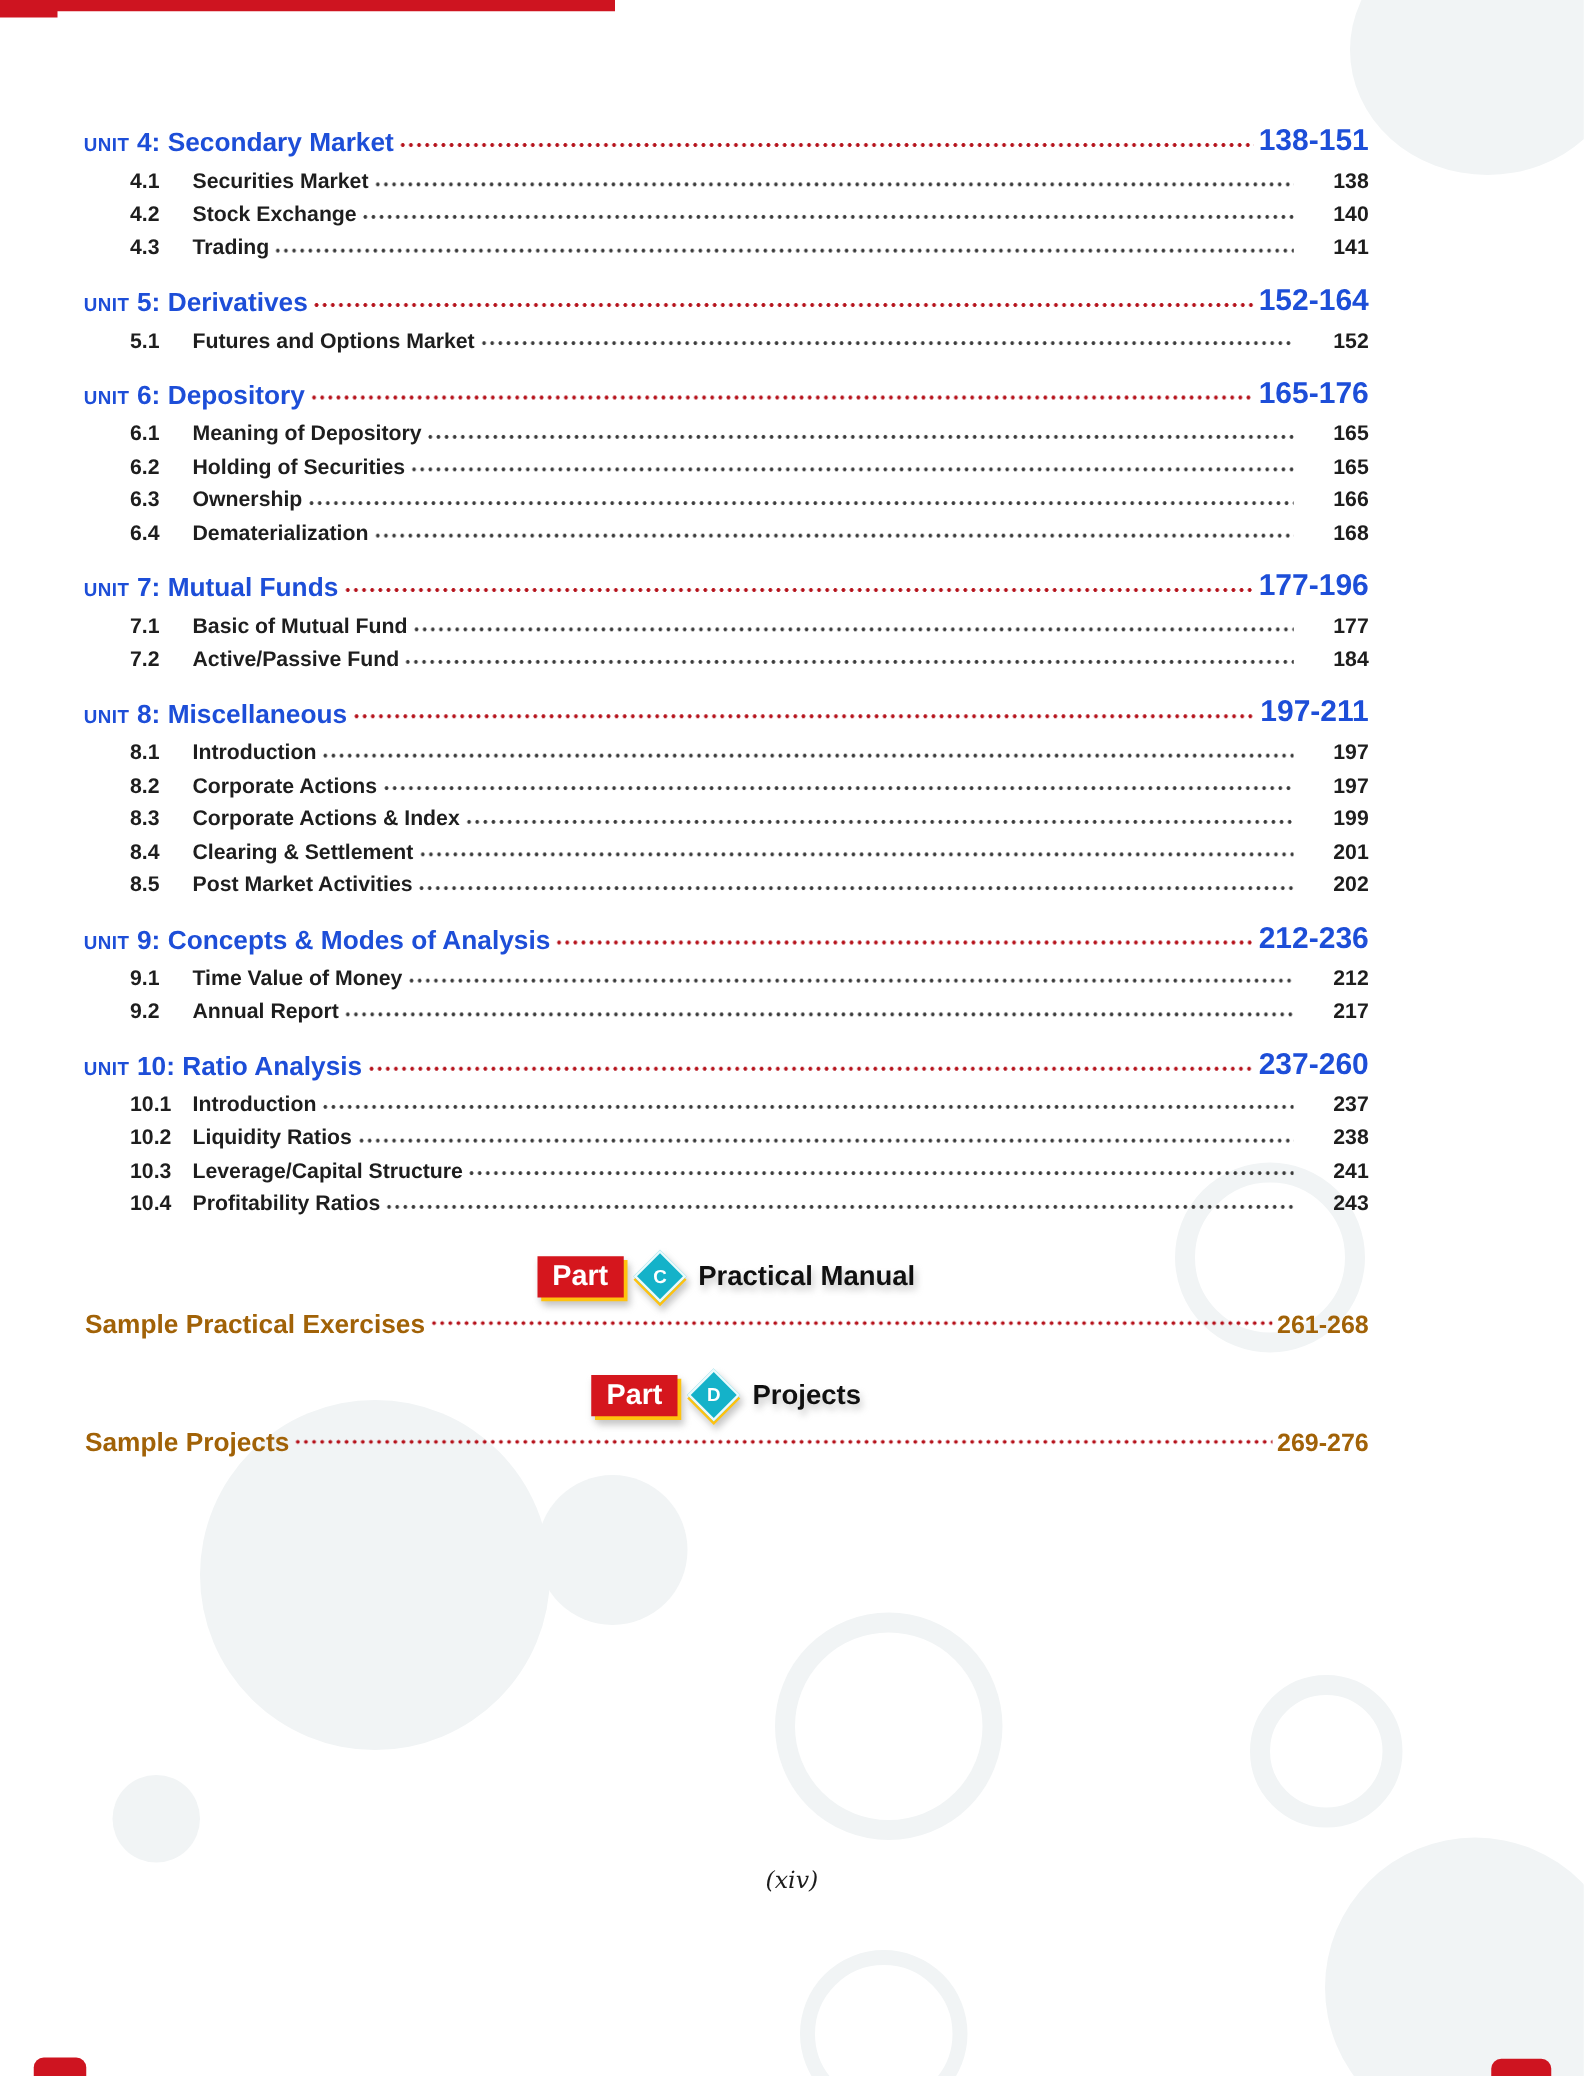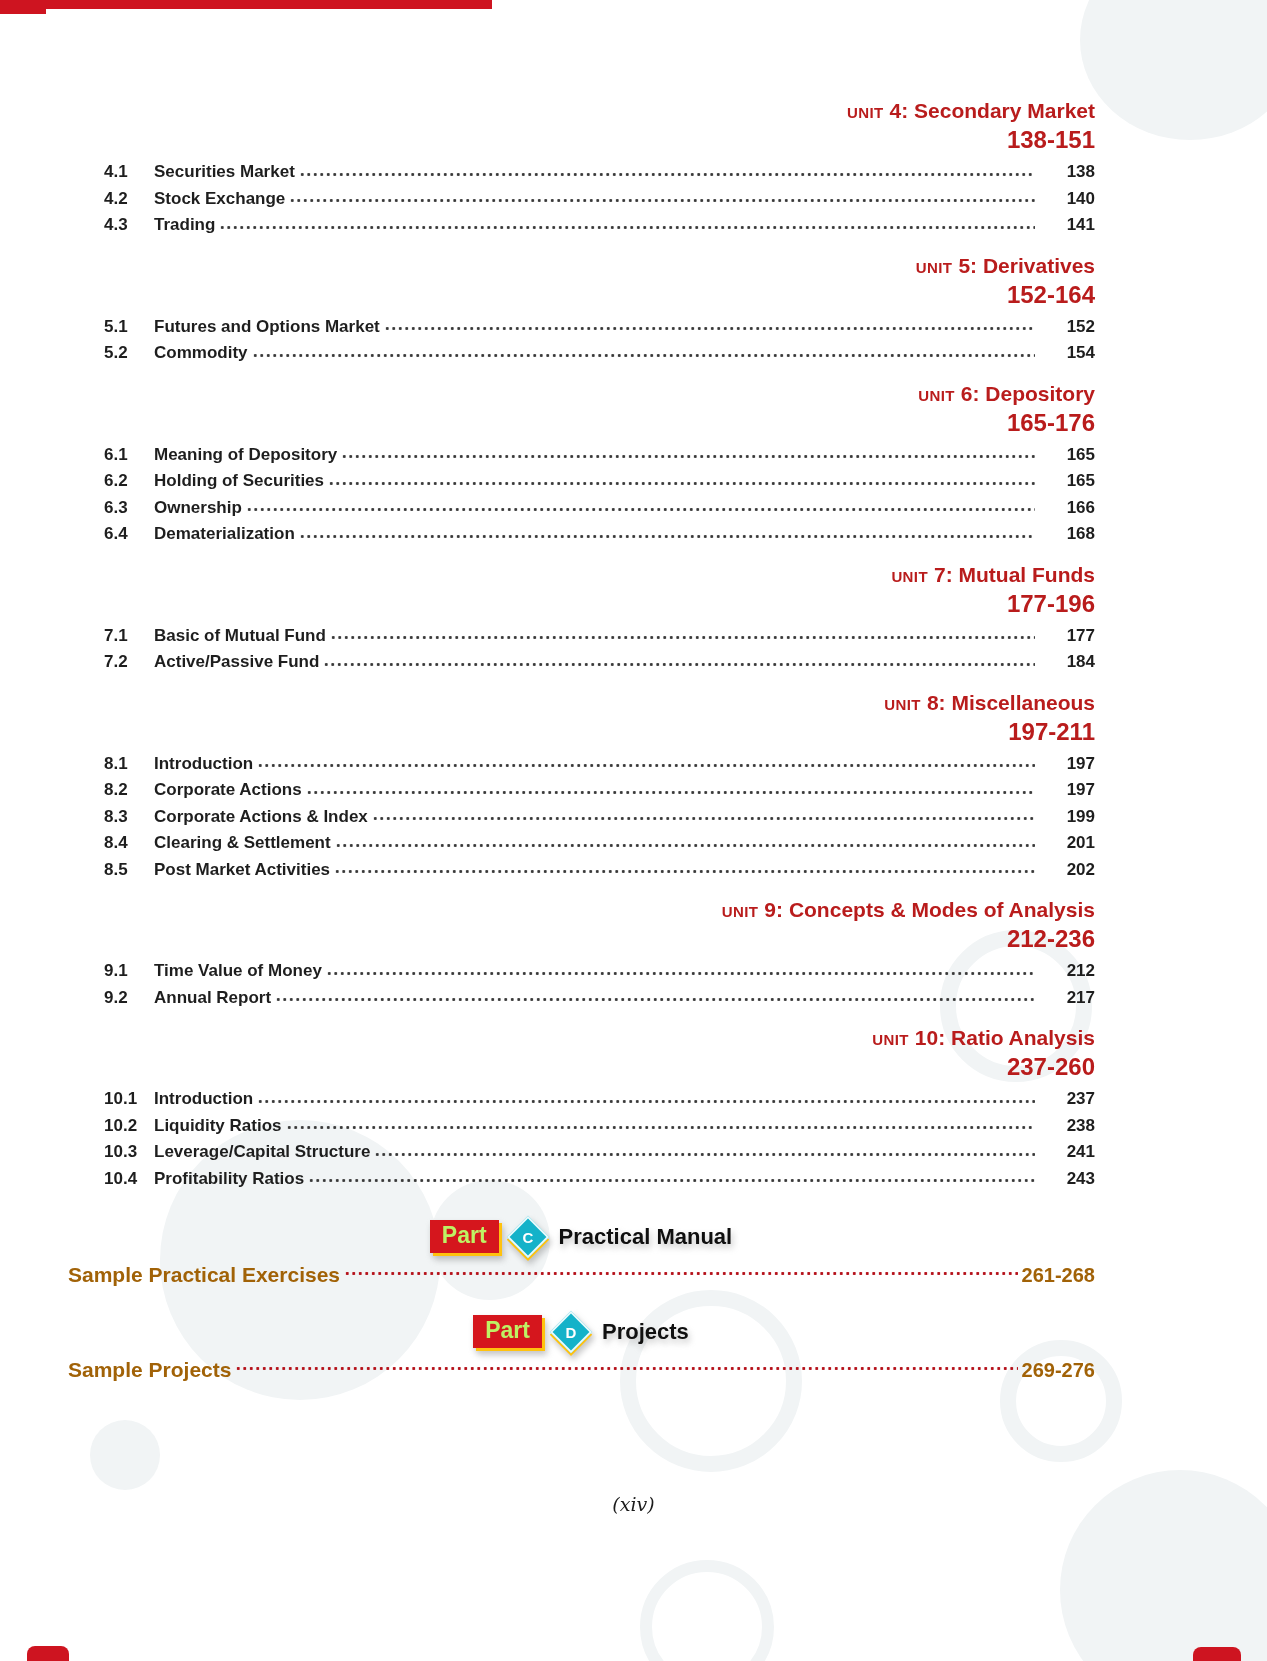--- a/index.html
+++ b/index.html
@@ -24,34 +24,34 @@
 
   .leader{
     flex:1;height:1em;margin:0 4px 3px 4px;
     background-repeat:repeat-x;
     background-position:0 100%;
     background-size:6.5px 1em;
   }
   .leader.dark{background-image:radial-gradient(circle,#3a3a3a 1.25px,transparent 1.7px);}
   .leader.red{background-image:radial-gradient(circle,#b5121b 1.3px,transparent 1.75px);}
 
-  .unit-row{color:#b91c1c;font-weight:700;margin-top:15px;margin-bottom:5px;flex-direction:column;}
+  .unit-row{color:#1d4ed8;font-weight:700;margin-top:15px;margin-bottom:5px;}
   .unit-word{font-size:15px;letter-spacing:.4px;}
   .unit-rest{font-size:21px;margin-left:6px;}
   .unit-pages{font-size:24px;}
 
   .sec-row{font-size:17px;font-weight:700;color:#1e1e1e;line-height:26.5px;}
   .sec-num{margin-left:37px;width:50px;flex:none;}
   .sec-title{flex:none;}
   .sec-page{flex:none;margin-left:28px;}
 
   .part-line{display:flex;justify-content:center;margin:28px 0 10px 0;}
   .part-badge{display:flex;align-items:center;filter:drop-shadow(2px 4px 3px rgba(110,110,110,.4));}
   .part-box{
-    background:#d5161d;color:#bef264;font-weight:700;font-size:23px;
+    background:#d5161d;color:#ffffff;font-weight:700;font-size:23px;
     padding:2px 12px 4px 12px;
     box-shadow:3px 3px 0 #ffc20e;
   }
   .part-diamond{
     width:26px;height:26px;background:#14b2c9;
     transform:rotate(45deg);
     margin-left:14px;
     border:2px solid #eafafc;
     box-shadow:2px 2px 0 #ffc20e;
     display:flex;align-items:center;justify-content:center;
@@ -115,26 +115,20 @@
     <span><span class="unit-word">UNIT</span><span class="unit-rest"><span>5:</span> <span>Derivatives</span></span></span>
     <span class="leader red"></span>
     <span class="unit-pages">152-164</span>
   </div>
   <div class="row sec-row">
     <span class="sec-num">5.1</span>
     <span class="sec-title">Futures and Options Market</span>
     <span class="leader dark"></span>
     <span class="sec-page">152</span>
   </div>
-  <div class="row sec-row">
-    <span class="sec-num">5.2</span>
-    <span class="sec-title">Commodity</span>
-    <span class="leader dark"></span>
-    <span class="sec-page">154</span>
-  </div>
 
   <div class="row unit-row">
     <span><span class="unit-word">UNIT</span><span class="unit-rest"><span>6:</span> <span>Depository</span></span></span>
     <span class="leader red"></span>
     <span class="unit-pages">165-176</span>
   </div>
   <div class="row sec-row">
     <span class="sec-num">6.1</span>
     <span class="sec-title">Meaning of Depository</span>
     <span class="leader dark"></span>

